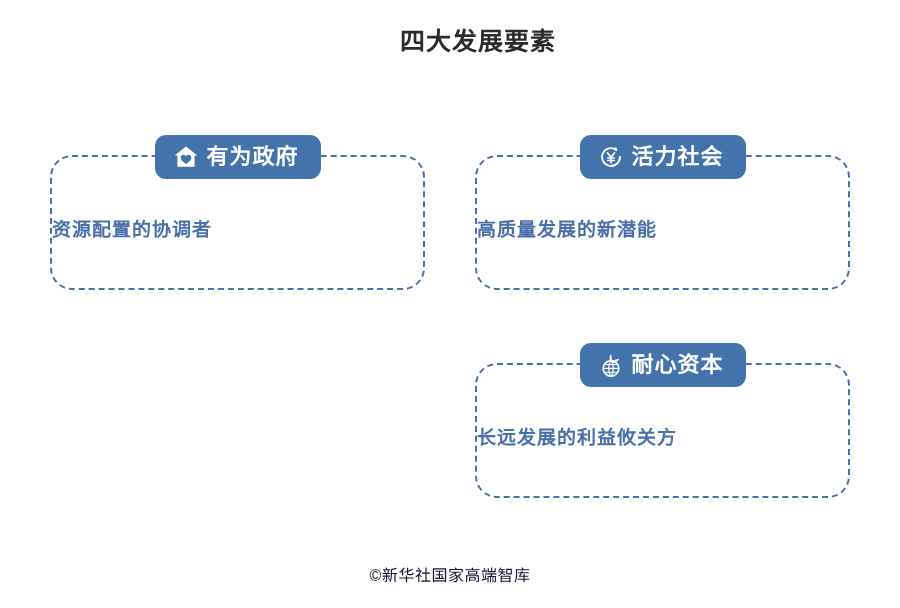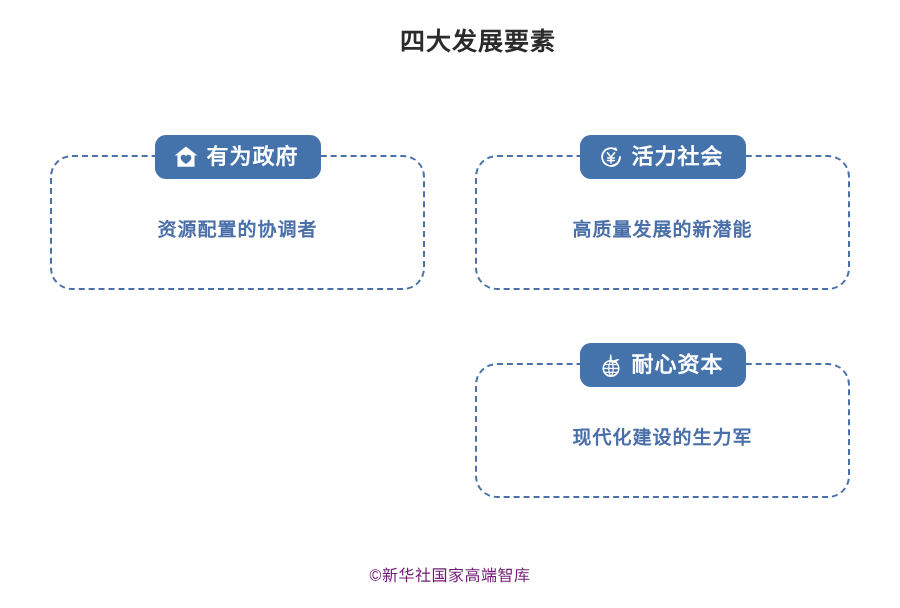--- a/index.html
+++ b/index.html
@@ -98,21 +98,20 @@
   }
 
   .card-body {
     position: absolute;
     left: 0;
     top: 0;
     width: 100%;
     height: 100%;
     display: flex;
     align-items: center;
-    justify-content: center;
     padding-top: 16px;
     box-sizing: border-box;
     font-family: Liberation Serif, serif;
   }
 
   .card-text {
     font-size: 19px;
     font-weight: bold;
     color: #4a6fa9;
     letter-spacing: 1px;
@@ -121,21 +120,21 @@
   }
 
   
   .footer {
     position: absolute;
     bottom: 22px;
     left: 0;
     width: 900px;
     text-align: center;
     font-size: 16px;
-    color: #701a75;
+    color: #0f172a;
     letter-spacing: 0.5px;
   }
 </style>
 </head>
 <body>
 
 <div class="infographic">
 
   <div class="title">四大发展要素</div>
 
@@ -186,21 +185,21 @@
             <circle cx="16" cy="20.2" r="9.6" fill="none" stroke="#ffffff" stroke-width="2"></circle>
             <path d="M6.4 20.2 L25.6 20.2" fill="none" stroke="#ffffff" stroke-width="1.6"></path>
             <path d="M7.6 15.4 L24.4 15.4" fill="none" stroke="#ffffff" stroke-width="1.4"></path>
             <path d="M7.6 25 L24.4 25" fill="none" stroke="#ffffff" stroke-width="1.4"></path>
             <path d="M16 10.6 C12.4 14.6 12.4 25.8 16 29.8 C19.6 25.8 19.6 14.6 16 10.6 Z" fill="none" stroke="#ffffff" stroke-width="1.5"></path>
           </svg>
         </span>
         <span class="badge-label">耐心资本</span>
       </div>
       <div class="card-body">
-        <span class="card-text">现代化建设的生力军</span>
+        <span class="card-text">长远发展的利益攸关方</span>
       </div>
     </div>
 
   </div>
 
   <div class="footer">©新华社国家高端智库</div>
 
 </div>
 
 </body></html>

